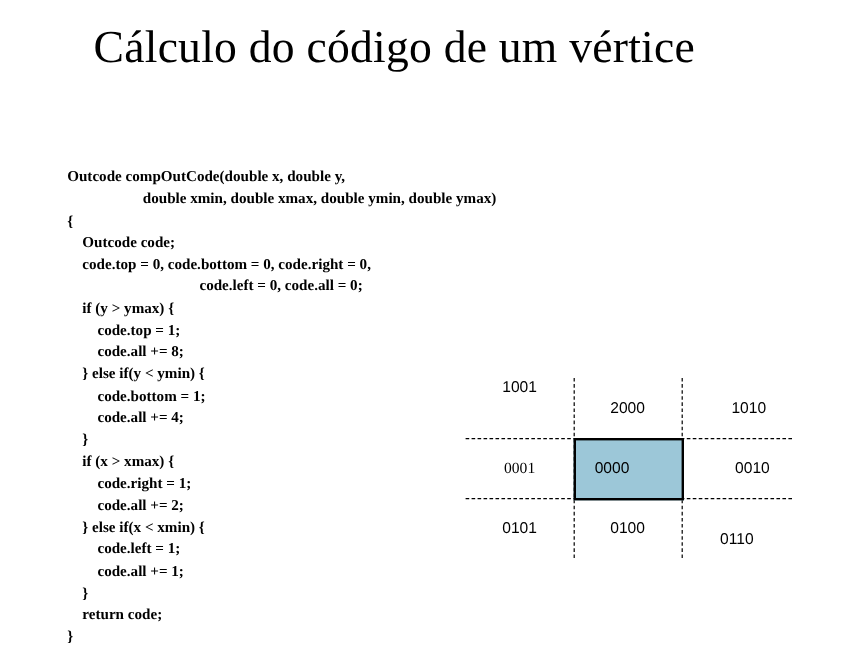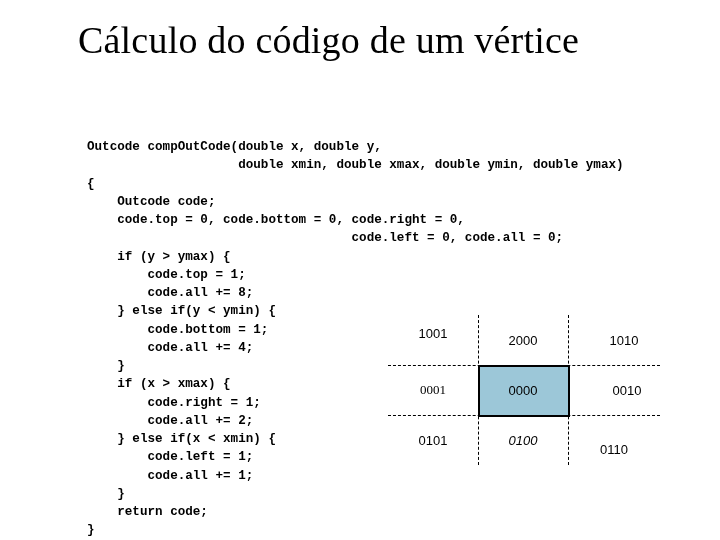--- a/index.html
+++ b/index.html
@@ -23,26 +23,25 @@
     left: 78px;
     font-size: 38px;
     font-weight: 400;
     letter-spacing: 0.2px;
     white-space: nowrap;
   }
   .code {
     position: absolute;
     top: 138px;
     left: 56px;
-    font-family: Liberation Mono, monospace;
+    font-family: Liberation Serif, serif;
     font-size: 12.6px;
     font-weight: bold;
     line-height: 1.45;
     white-space: pre;
-    margin-left: 31px;
   }
   .diagram {
     position: absolute;
     left: 388px;
     top: 315px;
     width: 272px;
     height: 150px;
     font-family: Arial, Helvetica, sans-serif;
     font-size: 13px;
   }
@@ -108,26 +107,26 @@
   <div class="diagram">
 
     <div class="hline" style="left:0; top:50px; width:272px;"></div>
     <div class="hline" style="left:0; top:100px; width:272px;"></div>
 
     <div class="vline" style="top:0; left:90px; height:150px;"></div>
     <div class="vline" style="top:0; left:180px; height:150px;"></div>
 
     <div class="clipwin" style="left:90px; top:50px; width:92px; height:52px;"></div>
 
-    <div class="cell-label" style="left:45px;  top:18px;">1001</div>
+    <div class="cell-label" style="left:45px;  top:7px;">1001</div>
     <div class="cell-label" style="left:135px; top:25px;">2000</div>
     <div class="cell-label" style="left:226px; top:25px;margin-left:10px;">1010</div>
 
     <div class="cell-label" style="left:45px;  top:75px;font-family:Liberation Serif, serif;">0001</div>
-    <div class="cell-label" style="left:135px; top:75px;text-align:right;">0000</div>
+    <div class="cell-label" style="left:122px; top:75px;text-align:right;">0000</div>
     <div class="cell-label" style="left:226px; top:75px;padding-left:26px;">0010</div>
 
     <div class="cell-label" style="left:45px;  top:125px;">0101</div>
-    <div class="cell-label" style="left:135px; top:125px;font-style:italic;">0100</div>
+    <div class="cell-label" style="left:135px; top:125px;">0100</div>
     <div class="cell-label" style="left:226px; top:134px;">0110</div>
   </div>
 
 </div>
 
 </body></html>

